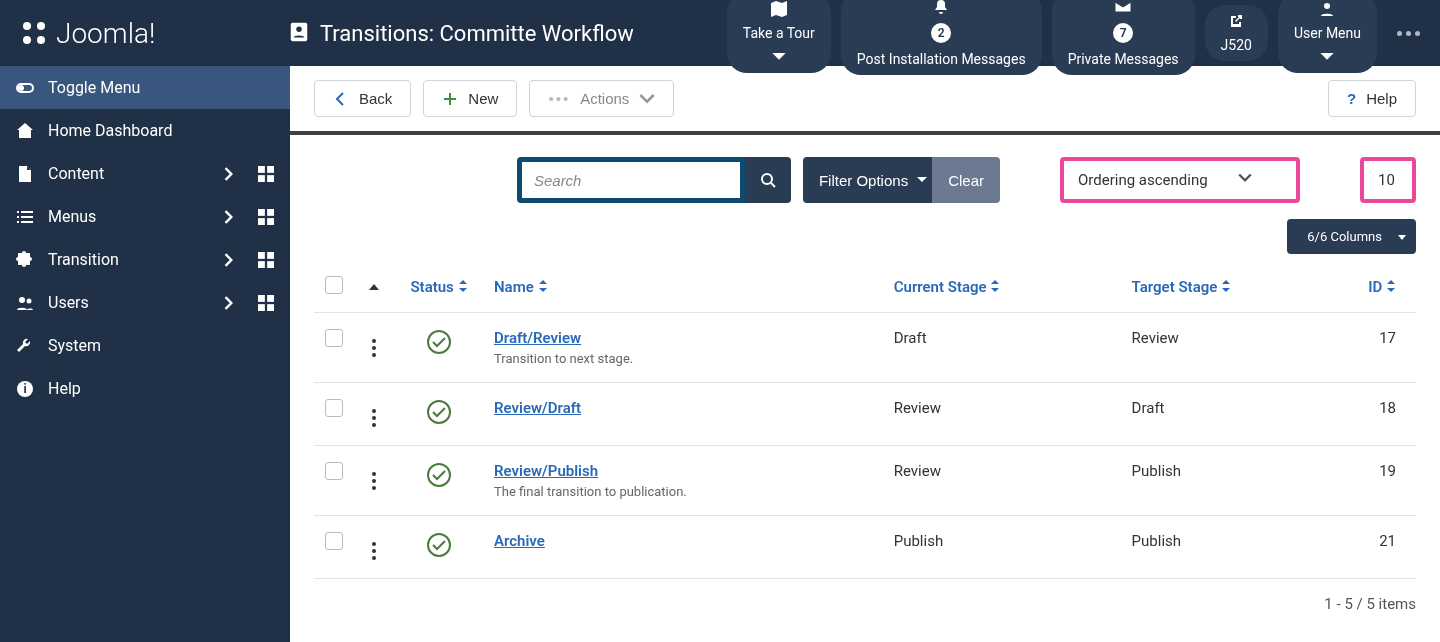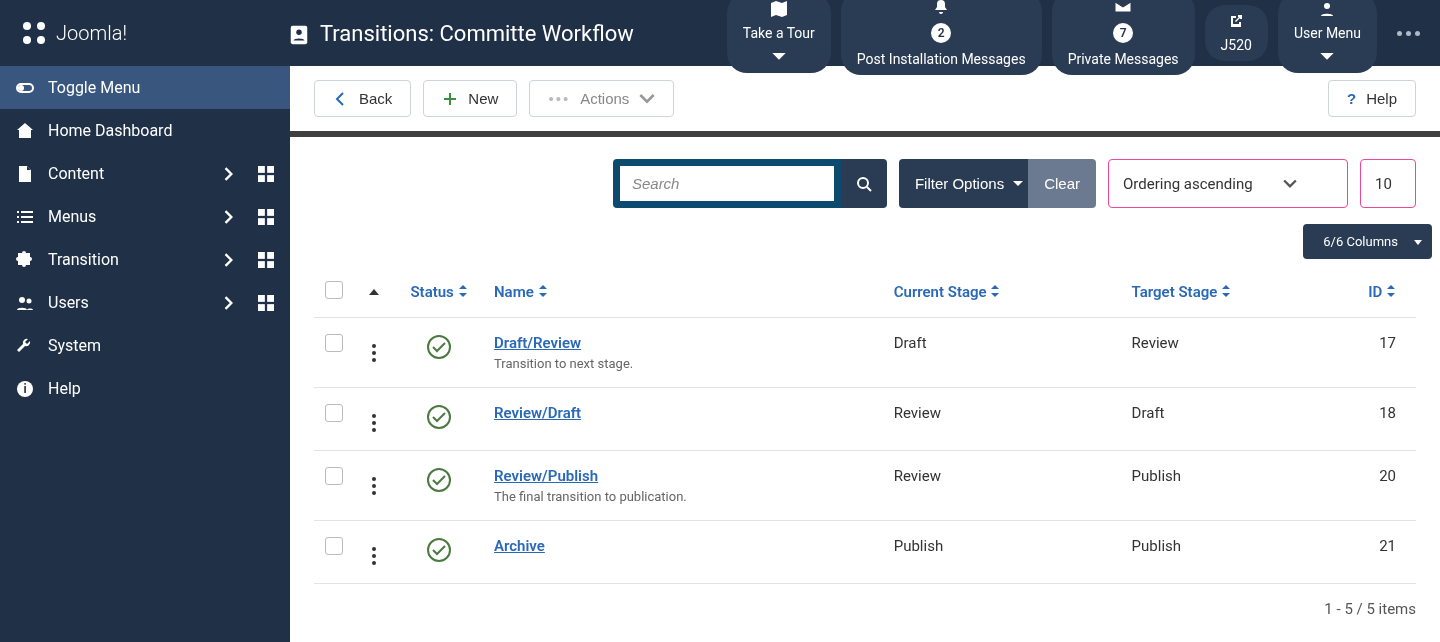--- a/index.html
+++ b/index.html
@@ -1,65 +1,65 @@
 <!DOCTYPE html>
 <html><head>
 <meta charset="utf-8">
 <style>
 * { margin: 0; padding: 0; box-sizing: border-box; }
 body { font-family: -apple-system, BlinkMacSystemFont, "Segoe UI", Roboto, sans-serif; font-size: 14px; background: #f5f5f5; color: #333; overflow: hidden; }
 .app { display: flex; height: 642px; width: 1440px; }
 
 
 .topbar { position: fixed; top: 0; left: 0; right: 0; height: 66px; background: #1f3047; display: flex; align-items: center; padding: 0 20px; z-index: 10; }
-.logo { display: flex; align-items: center; color: #fff; font-size: 20px; font-weight: 300; gap: 8px; width: 268px; }
+.logo { display: flex; align-items: center; color: #fff; font-size: 28px; font-weight: 300; gap: 8px; width: 268px; }
 .logo-icon { width: 28px; height: 28px; }
-.title-area { display: flex; align-items: flex-end; color: #fff; font-size: 22px; gap: 10px; margin-right: auto; }
+.title-area { display: flex; align-items: flex-start; color: #fff; font-size: 22px; gap: 10px; margin-right: auto; }
 .title-icon { width: 22px; height: 22px; fill: #fff; }
 .pills { display: flex; gap: 10px; align-items: center; }
 .pill { background: #2a3b54; border-radius: 20px; color: #fff; padding: 8px 16px; display: flex; align-items: center; gap: 8px; font-size: 14px; cursor: pointer; flex-direction: column; }
 .pill .badge { background: #fff; color: #1f3047; border-radius: 50%; width: 20px; height: 20px; display: inline-flex; align-items: center; justify-content: center; font-size: 12px; font-weight: 600; }
 .pill svg { width: 16px; height: 16px; fill: #fff; }
 .chev { width:12px; height:12px; fill:#fff; }
 .dots { display:flex; gap:4px; margin-left:10px; cursor:pointer; }
 .dots span { width:5px; height:5px; border-radius:50%; background:#b0b9c7; }
 
 
 .sidebar { width: 290px; background: #1f3047; padding-top: 66px; flex-shrink: 0; }
 .side-item { display: flex; align-items: center; padding: 12px 16px; color: #fff; cursor: pointer; gap: 14px; position: relative; }
 .side-item.toggle { background: #39567e; }
 .side-item svg.mi { width: 18px; height: 18px; fill: #fff; }
 .side-item .label { flex: 1; font-size: 16px; }
 .side-item .chev-r { width: 14px; height: 14px; fill: #fff; }
 .side-item .grid-i { width: 16px; height: 16px; fill: #fff; margin-left: 8px; }
 
 
 .main { flex: 1; padding-top: 66px; display: flex; flex-direction: column; background:#fff; }
-.toolbar { background: #fff; padding: 14px 24px; display: flex; gap: 12px; border-bottom:6px solid #404040; }
+.toolbar { background: #fff; padding: 14px 24px; display: flex; gap: 12px; border-bottom:4px solid #404040; }
 .btn { border: 1px solid #ced4da; background: #fff; border-radius: 4px; padding: 9px 18px; display: flex; align-items: center; gap: 10px; cursor: pointer; font-size: 15px; color:#333; }
 .btn .ic { width:16px; height:16px; }
 .btn-disabled { color:#888; }
 .spacer { flex:1; }
 .help-q { color:#2a69b8; font-weight:600; }
 
 
 .filter-row { padding: 22px 24px 16px; display:flex; justify-content:flex-end; gap:12px; background:#fff; }
 .search-wrap { display:flex; }
-.search-input { border:7px solid #0c4a6e; border-radius:4px 0 0 4px; padding:9px 12px; width:228px; font-size:15px; }
+.search-input { border:5px solid #0c4a6e; border-radius:4px 0 0 4px; padding:9px 12px; width:228px; font-size:15px; }
 .search-input::placeholder { color:#888; font-style:italic; }
 .search-btn { background:#2a3b54; border:none; border-radius:0 4px 4px 0; width:46px; display:flex; align-items:center; justify-content:center; cursor:pointer; }
 .search-btn svg { width:16px; height:16px; fill:#fff; }
 .fbtn { background:#2a3b54; color:#fff; border:none; border-radius:4px; padding:10px 16px; display:flex; align-items:center; gap:8px; cursor:pointer; font-size:15px; }
 .fbtn.clear { background:#6c7a91; border-radius:0 4px 4px 0; margin-left:-12px; }
 .fbtn svg { width:12px; height:12px; fill:#fff; }
-.select-like { border:1px solid #ec4899; border-radius:4px; padding:10px 14px; display:flex; align-items:center; gap:30px; cursor:pointer; background:#fff; font-size:15px; }
+.select-like { border:4px solid #ec4899; border-radius:4px; padding:10px 14px; display:flex; gap:30px; cursor:pointer; background:#fff; font-size:15px;margin-left:48px; }
 .select-like svg { width:14px; height:14px; fill:#555; }
 .select-narrow { width:56px; justify-content:space-between; gap:10px; }
 
-.cols-badge { display:flex; justify-content:flex-end; padding:0 8px 8px; }
+.cols-badge { display:flex; justify-content:flex-end; padding:0 24px 8px; }
 .cols-badge span { background:#2a3b54; color:#fff; border-radius:4px; padding:5px 10px; font-size:13px; display:flex; align-items:center; gap:6px; cursor:pointer; }
 .cols-badge svg { width:8px; height:8px; fill:#fff; }
 
 
 .tbl-wrap { padding: 0 24px; }
 table { width:100%; border-collapse:collapse; }
 th { text-align:left; padding:14px 10px; font-size:15px; font-weight:600; color:#2a69b8; border-bottom:1px solid #e3e3e3; cursor:pointer; }
 th.chk-col, td.chk-col { width:40px; text-align:center; }
 th.ord-col, td.ord-col { width:40px; text-align:center; }
 th.stat-col, td.stat-col { width:90px; text-align:center; }
@@ -387,21 +387,21 @@
                   <i></i>
                   <i></i>
                   <i></i>
                 </span></td>
     <td class="stat-col"><svg class="pub-icon" viewBox="0 0 26 26">
                   <use href="#i-check-circle"></use>
                 </svg></td>
     <td><a class="name-link">Review/Publish</a><div class="desc">The final transition to publication.</div></td>
     <td>Review</td>
     <td>Publish</td>
-    <td class="id-col">20</td>
+    <td class="id-col">19</td>
             </tr>
             <tr>
     <td class="chk-col"><span class="chk"></span></td>
     <td class="ord-col"><span class="vdots">
                   <i></i>
                   <i></i>
                   <i></i>
                 </span></td>
     <td class="stat-col"><svg class="pub-icon" viewBox="0 0 26 26">
                   <use href="#i-check-circle"></use>

